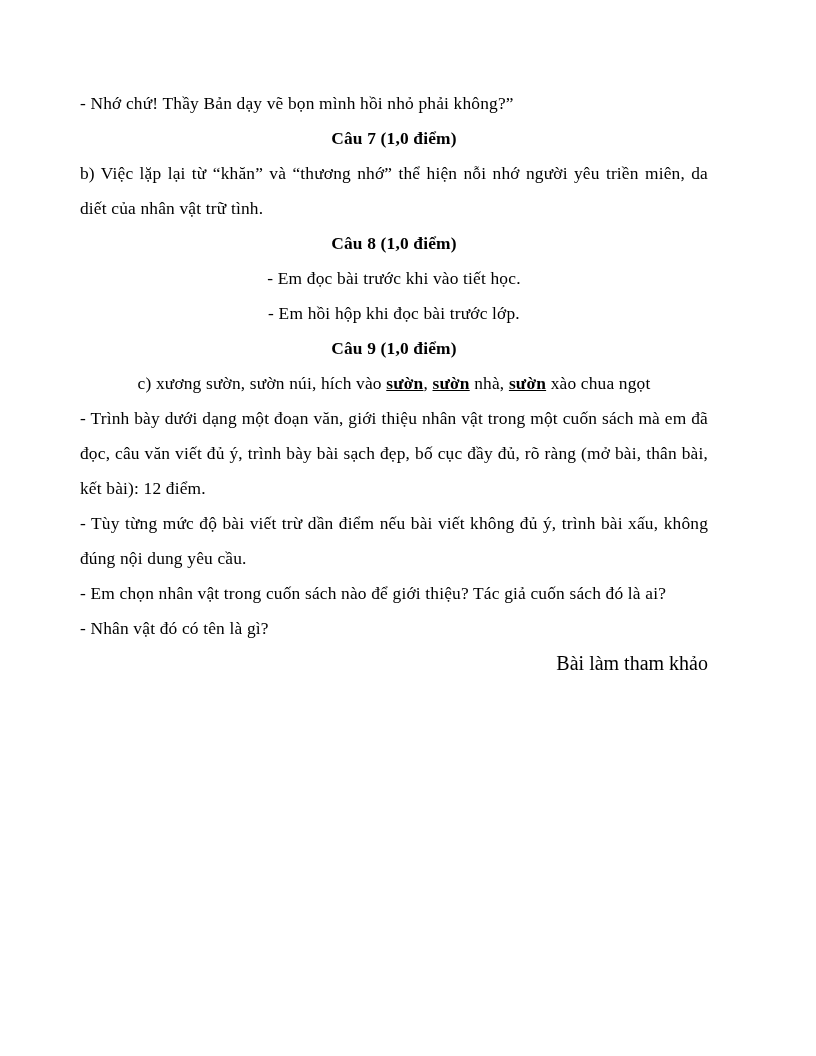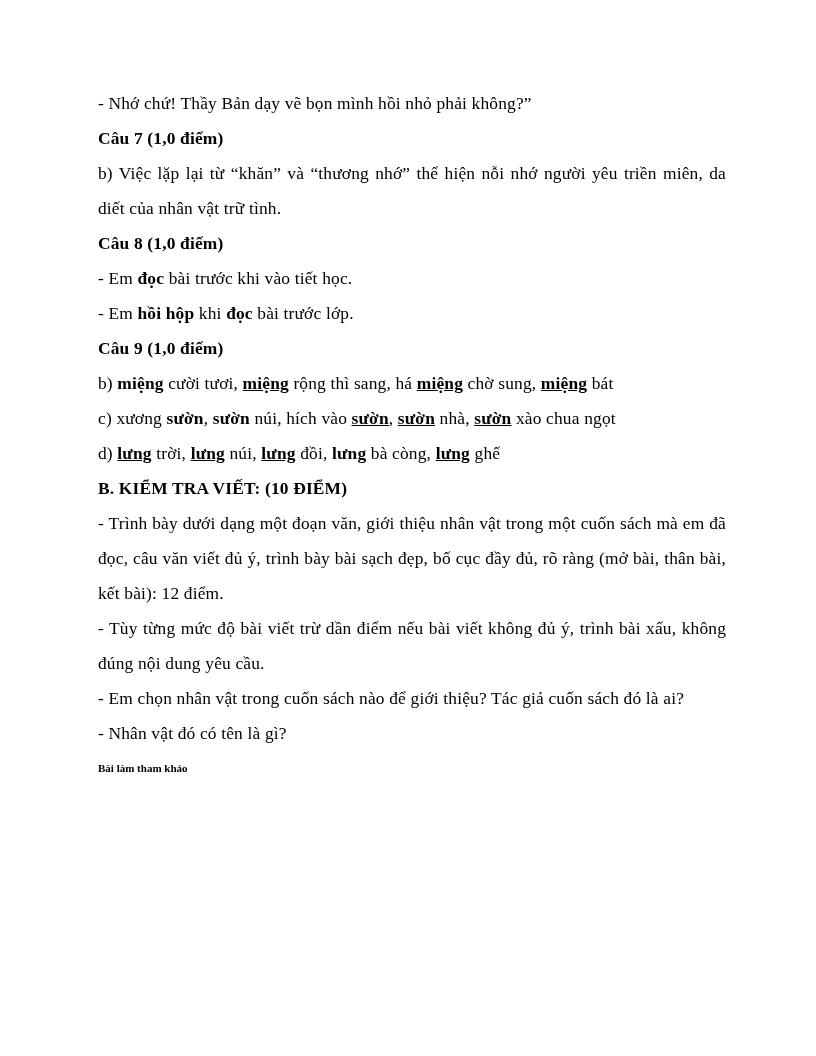--- a/index.html
+++ b/index.html
@@ -14,66 +14,63 @@
   .page {
     position: relative;
     width: 816px;
     height: 1056px;
     background: #ffffff;
     overflow: hidden;
     box-sizing: border-box;
   }
   .doc-body {
     position: absolute;
-    left: 98px;
+    left: 80px;
     top: 86px;
     width: 628px;
   }
   .line {
     font-size: 17.4px;
     line-height: 35px;
-    text-align: left;
+    text-align: center;
     white-space: normal;
     letter-spacing: 0.01em;
   }
   .line.bold {
     font-weight: bold;
   }
   .line.wrap {
     text-align: justify;
     text-justify: inter-word;
   }
-  b { font-weight: bold; }
+  b { font-weight: normal; }
   u.bu {
     font-weight: bold;
     text-decoration: underline;
     text-underline-offset: 1px;
   }
   .heading-center {
-    font-weight: bold;
-    text-align: left;
-    font-size: 11px;
+    font-weight: normal;
+    text-align: right;
+    font-size: 20px;
     line-height: 35px;
   }
 </style>
 </head>
 <body>
 
 <div class="page">
   <div class="doc-body" id="doc-body">
       <div class="line wrap">- Nhớ chứ! Thầy Bản dạy vẽ bọn mình hồi nhỏ phải không?”</div>
       <div class="line bold">Câu 7 (1,0 điểm)</div>
       <div class="line wrap">b) Việc lặp lại từ “khăn” và “thương nhớ” thể hiện nỗi nhớ người yêu triền miên, da diết của nhân vật trữ tình.</div>
       <div class="line bold">Câu 8 (1,0 điểm)</div>
       <div class="line"><span>- Em </span><b>đọc</b><span> bài trước khi vào tiết học.</span></div>
       <div class="line"><span>- Em </span><b>hồi hộp</b><span> khi </span><b>đọc</b><span> bài trước lớp.</span></div>
       <div class="line bold">Câu 9 (1,0 điểm)</div>
-      <div class="line"><span>b) </span><b>miệng</b><span> cười tươi, </span><u class="bu">miệng</u><span> rộng thì sang, há </span><u class="bu">miệng</u><span> chờ sung, </span><u class="bu">miệng</u><span> bát</span></div>
       <div class="line"><span>c) xương </span><b>sườn</b><span>, </span><b>sườn</b><span> núi, hích vào </span><u class="bu">sườn</u><span>, </span><u class="bu">sườn</u><span> nhà, </span><u class="bu">sườn</u><span> xào chua ngọt</span></div>
-      <div class="line"><span>d) </span><u class="bu">lưng</u><span> trời, </span><u class="bu">lưng</u><span> núi, </span><u class="bu">lưng</u><span> đồi, </span><b>lưng</b><span> bà còng, </span><u class="bu">lưng</u><span> ghế</span></div>
-      <div class="line bold">B. KIỂM TRA VIẾT: (10 ĐIỂM)</div>
       <div class="line wrap">- Trình bày dưới dạng một đoạn văn, giới thiệu nhân vật trong một cuốn sách mà em đã đọc, câu văn viết đủ ý, trình bày bài sạch đẹp, bố cục đầy đủ, rõ ràng (mở bài, thân bài, kết bài): 12 điểm.</div>
       <div class="line wrap">- Tùy từng mức độ bài viết trừ dần điểm nếu bài viết không đủ ý, trình bài xấu, không đúng nội dung yêu cầu.</div>
       <div class="line wrap">- Em chọn nhân vật trong cuốn sách nào để giới thiệu? Tác giả cuốn sách đó là ai?</div>
       <div class="line wrap">- Nhân vật đó có tên là gì?</div>
       <div class="heading-center">Bài làm tham khảo</div>
     </div>
 </div>
 
 </body></html>

